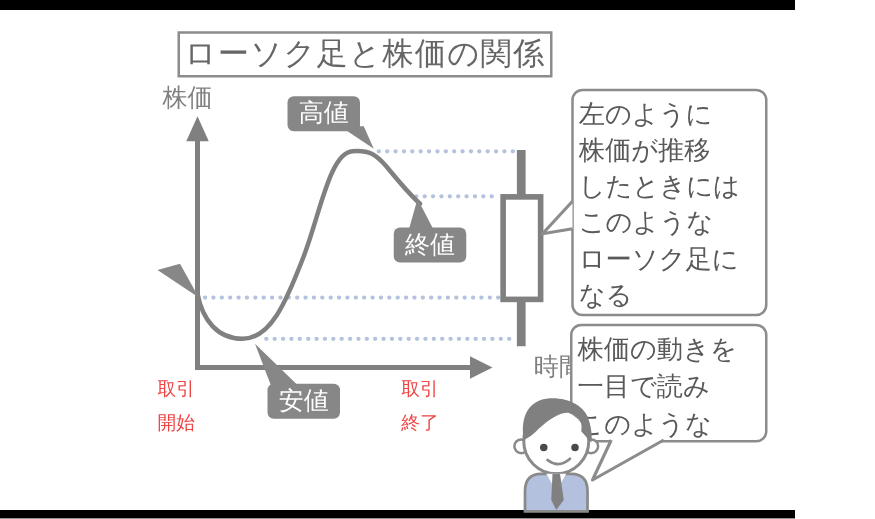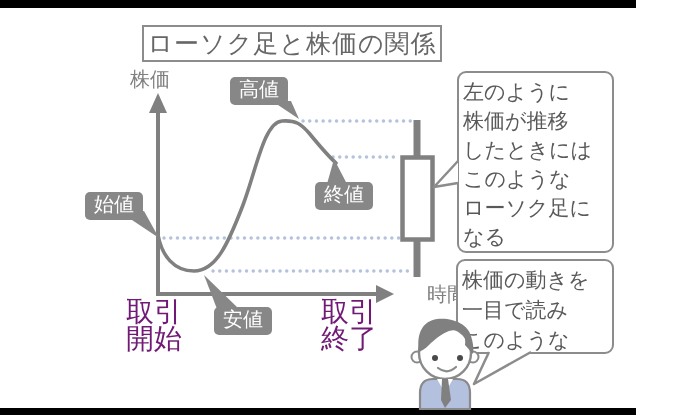--- a/index.html
+++ b/index.html
@@ -13,24 +13,24 @@
   .layer{position:absolute;left:0;top:0;pointer-events:none;}
   .under{z-index:1;}
   .over{z-index:3;}
 
   .title-box{
     position:absolute;left:142px;top:25px;width:300px;height:37px;box-sizing:border-box;
     background:#fff;border:2.5px solid #8c8c8c;color:#666666;
     font-size:25px;line-height:32px;text-align:center;letter-spacing:1px;z-index:2;
   }
   .axis-text{position:absolute;color:#808080;font-size:20px;line-height:26px;z-index:2;}
-  .tick-text{position:absolute;color:#701a75;font-size:28px;line-height:27px;white-space:pre-line;z-index:2;}
+  .tick-text{position:absolute;color:#ef4444;font-size:15px;line-height:27px;white-space:pre-line;z-index:2;}
   .chip{
     position:absolute;width:58px;height:28px;box-sizing:border-box;border-radius:5px;
-    background:#878787;color:#fff;font-size:20px;line-height:28px;text-align:center;z-index:2;font-family:Liberation Mono, monospace;
+    background:#878787;color:#fff;font-size:20px;line-height:28px;text-align:center;z-index:2;
   }
   .bubble{
     position:absolute;box-sizing:border-box;background:#fff;border:2.5px solid #8c8c8c;
     border-radius:9px;color:#595959;font-size:21px;white-space:pre-line;
     padding:4px 6px 0 4px;z-index:2;
   }
   .bubble.explain{left:457px;top:71px;width:157px;height:182px;line-height:29px;}
   .bubble.note{left:456px;top:259px;width:158px;height:95px;line-height:30px;}
 </style>
 </head>
@@ -72,21 +72,20 @@
 
   <div class="axis-text" style="left:130px;top:66px;">株価</div>
   <div class="axis-text" style="left:393px;top:281px;margin-left:34px;">時間</div>
   <div class="tick-text" style="left:126px;top:298px;">取引
 開始</div>
   <div class="tick-text" style="left:321px;top:298px;">取引
 終了</div>
 
   <div class="chip" style="left:230px;top:77px;">高値</div>
   <div class="chip" style="left:315px;top:182px;">終値</div>
-  <div class="chip" style="left:85px;top:192px;">始値</div>
   <div class="chip" style="left:214px;top:307px;">安値</div>
 
   <div class="bubble explain">左のように
 株価が推移
 したときには
 このような
 ローソク足に
 なる</div>
   <div class="bubble note">株価の動きを
 一目で読み

